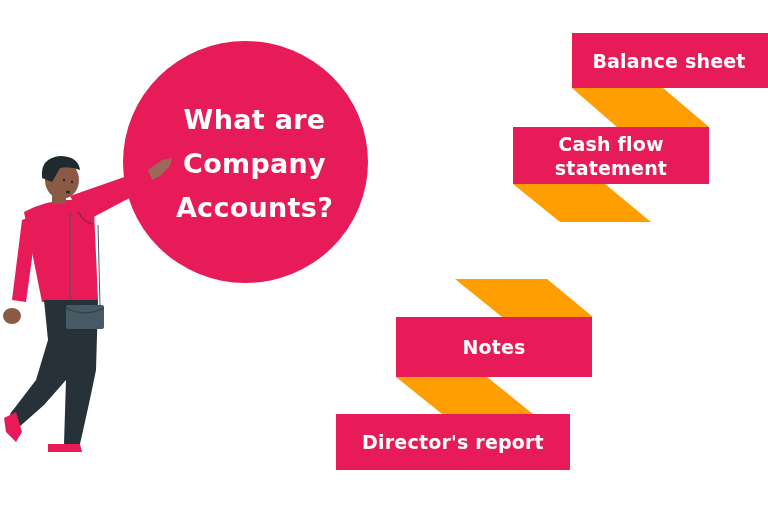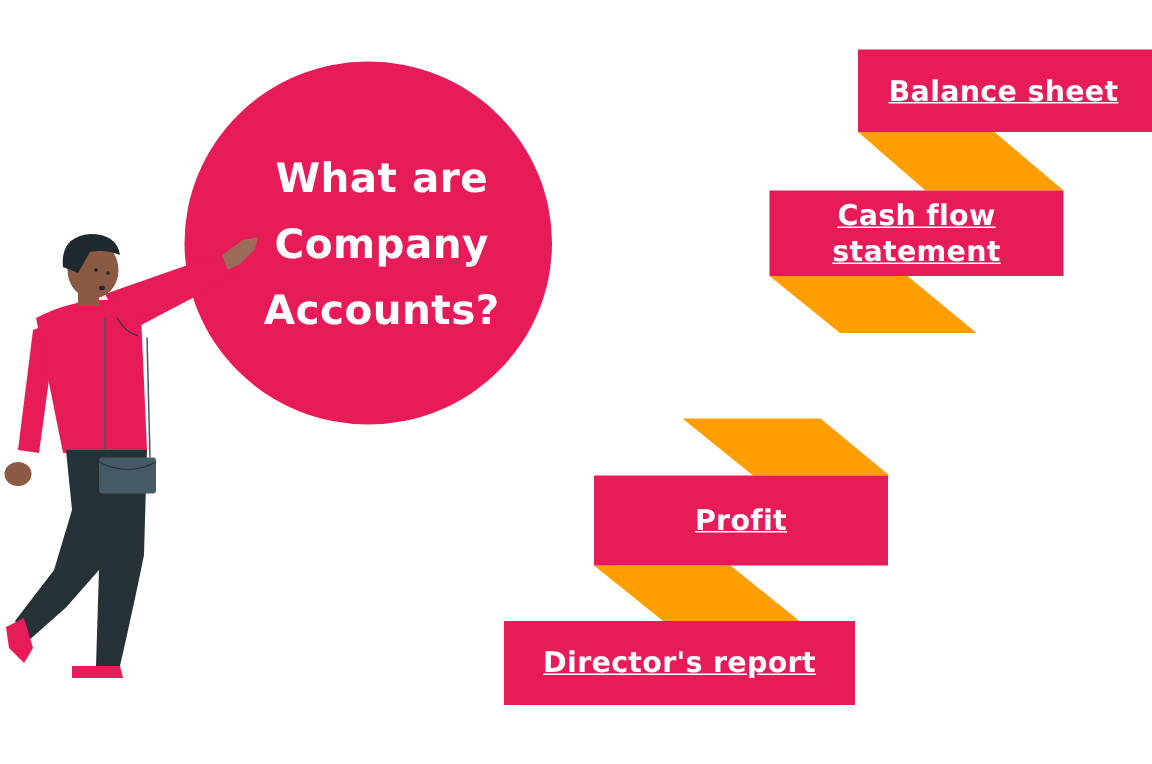--- a/index.html
+++ b/index.html
@@ -18,21 +18,21 @@
       color: #ffffff; font-weight: bold; font-size: 27px; line-height: 44px;
       text-align: center; letter-spacing: 0.3px; margin-left: 18px; margin-top: 4px;
     }
     .bubble-text span { display: block; }
     .step {
       position: absolute; background: #e61b57; color: #ffffff;
       font-weight: bold; font-size: 19px; line-height: 24px;
       display: flex; flex-direction: column; align-items: center; justify-content: center;
       text-align: center; letter-spacing: 0.2px;
     }
-    .step span { display: block; text-decoration: underline; }
+    .step span { display: block; }
     svg.ribbons { position: absolute; left: 0; top: 0; }
     svg.person { position: absolute; left: 0; top: 0; }
   </style>
 </head>
 <body>
 
 <div class="canvas">
 
   <svg class="ribbons" width="768" height="509">
     <polygon points="572,88 663,88 709,127 617,127" fill="#ff9e00"></polygon>
@@ -91,20 +91,20 @@
     <span style="margin-left:-6px;">Balance sheet</span>
   </div>
 
   <div class="step" style="left:513px; top:127px; width:196px; height:57px;">
     <span>Cash flow</span>
     <span>statement</span>
   </div>
 
 
   <div class="step" style="left:396px; top:317px; width:196px; height:60px;">
-    <span>Profit</span>
+    <span>Notes</span>
   </div>
 
   <div class="step" style="left:336px; top:414px; width:234px; height:56px;">
     <span>Director's report</span>
   </div>
 
 </div>
 
 </body></html>

